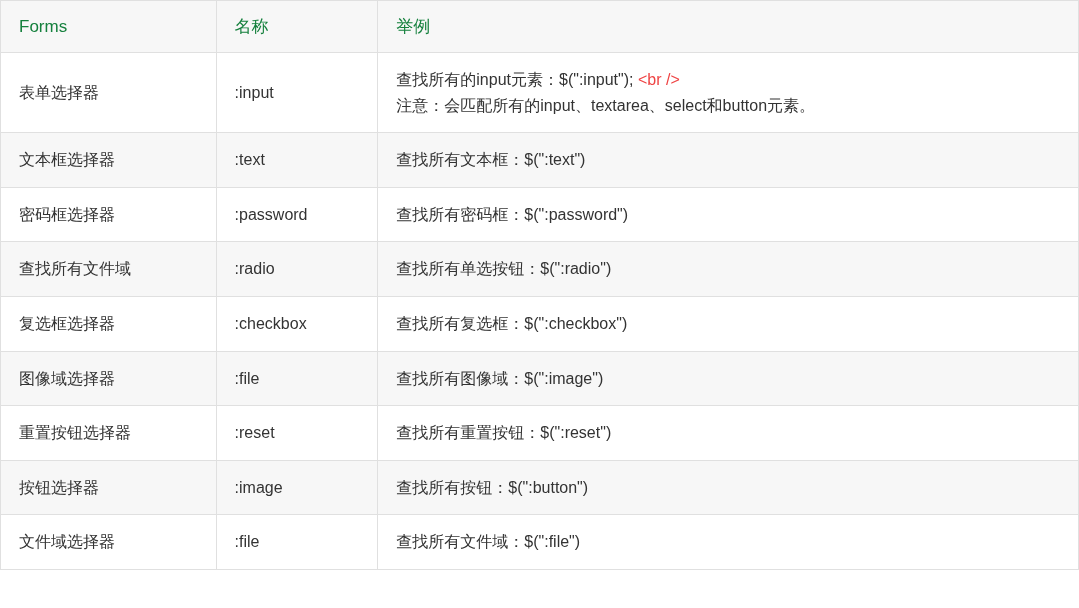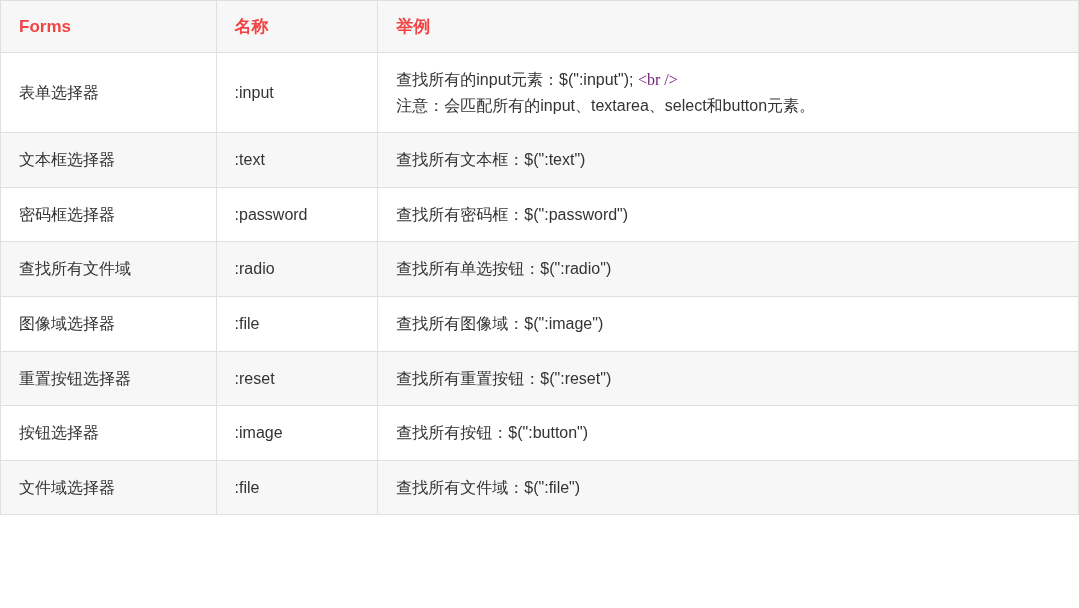--- a/index.html
+++ b/index.html
@@ -19,23 +19,23 @@
     }
     th, td {
       text-align: left;
       padding: 14px 18px;
       border: 1px solid #e0e0e0;
       color: #333333;
       vertical-align: middle;
     }
     th {
       background: #f7f7f7;
-      font-weight: 700;
+      font-weight: 400;
       font-size: 17px;
-      color: #ef4444;
+      color: #15803d;
     }
     tbody tr:nth-child(odd) {
       background: #ffffff;
     }
     tbody tr:nth-child(even) {
       background: #f7f7f7;
     }
     td {
       font-size: 16px;
       line-height: 1.6;
@@ -43,22 +43,22 @@
     .col-forms {
       width: 20%;
     }
     .col-name {
       width: 15%;
     }
     .col-example {
       width: 65%;
     }
     .code-tag {
-      color: #701a75;
-      font-family: Liberation Serif, serif;
+      color: #ef4444;
+      font-family: Liberation Sans, sans-serif;
     }
     .example-line {
       display: block;
     }
   </style>
 </head>
 <body>
 
 <table>
   <colgroup>
@@ -93,20 +93,25 @@
       <td>密码框选择器</td>
       <td>:password</td>
       <td>查找所有密码框：$(":password")</td>
     </tr>
     <tr>
       <td>查找所有文件域</td>
       <td>:radio</td>
       <td>查找所有单选按钮：$(":radio")</td>
     </tr>
     <tr>
+      <td>复选框选择器</td>
+      <td>:checkbox</td>
+      <td>查找所有复选框：$(":checkbox")</td>
+    </tr>
+    <tr>
       <td>图像域选择器</td>
       <td>:file</td>
       <td>查找所有图像域：$(":image")</td>
     </tr>
     <tr>
       <td>重置按钮选择器</td>
       <td>:reset</td>
       <td>查找所有重置按钮：$(":reset")</td>
     </tr>
     <tr>

